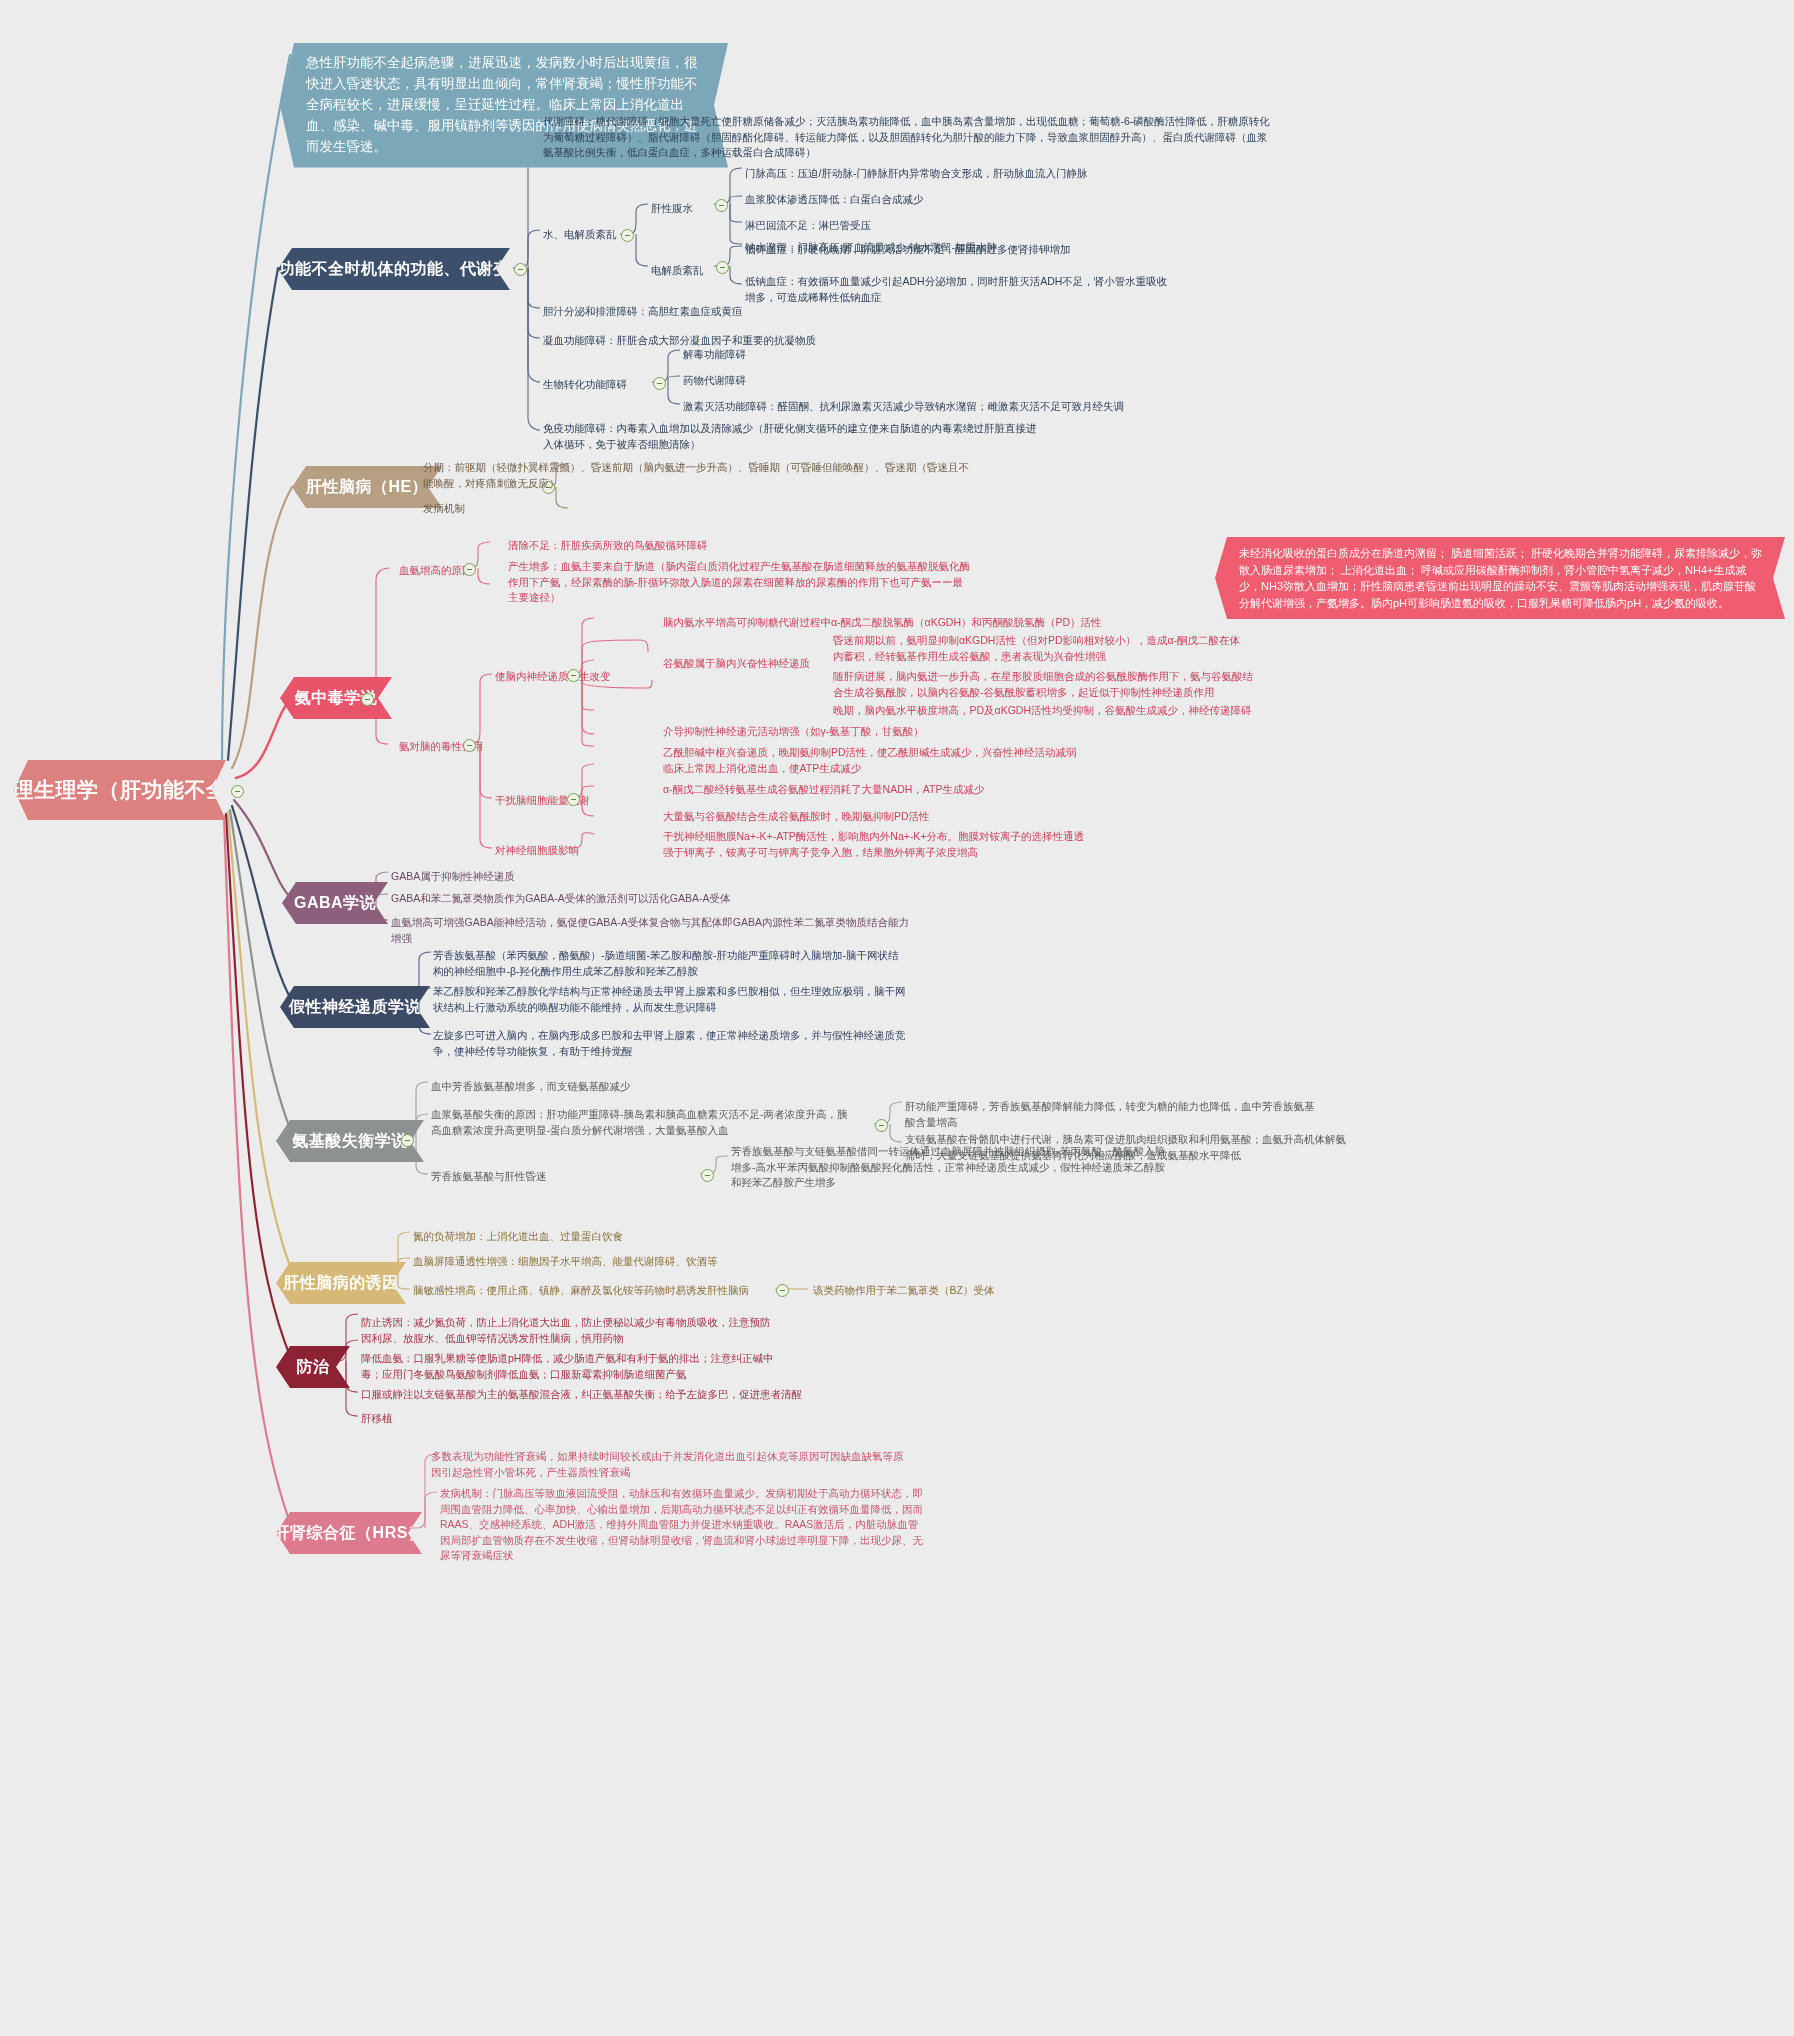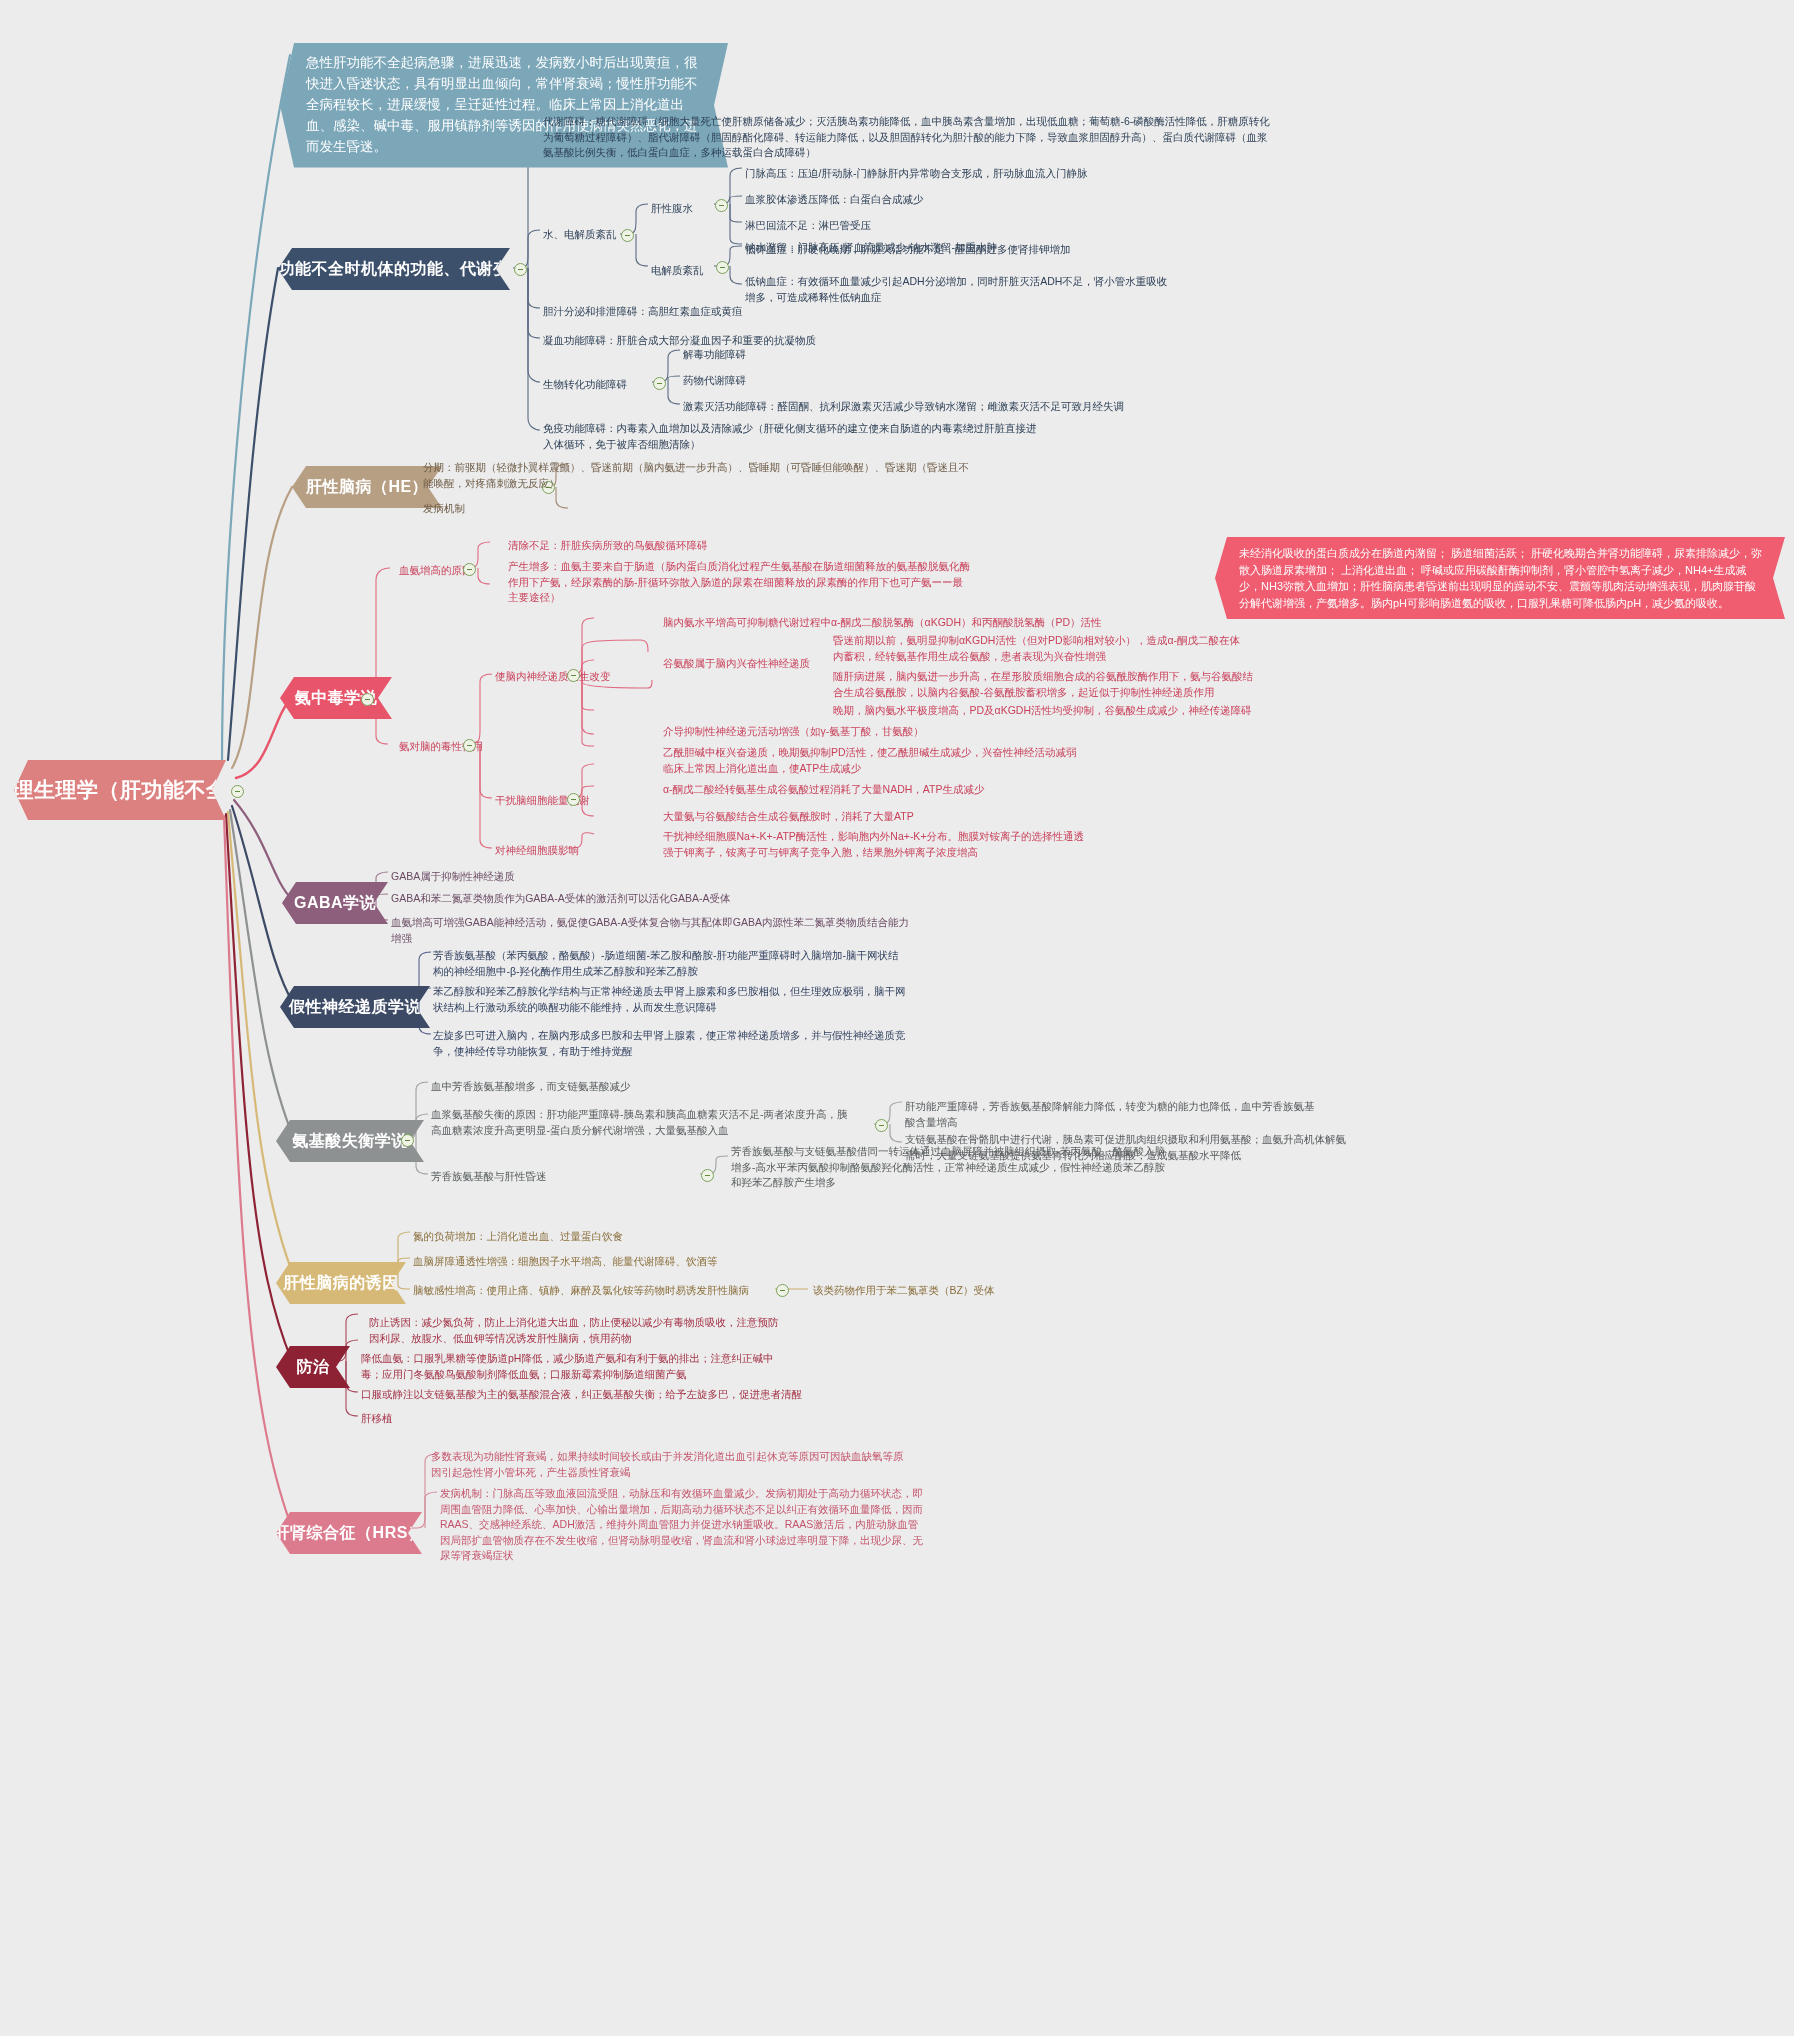--- a/index.html
+++ b/index.html
@@ -265,21 +265,21 @@
   <div class="txt c-pink" style="left:660px;top:655px;width:180px;">谷氨酸属于脑内兴奋性神经递质</div>
   <div class="txt c-pink" style="left:830px;top:668px;width:430px;">随肝病进展，脑内氨进一步升高，在星形胶质细胞合成的谷氨酰胺酶作用下，氨与谷氨酸结合生成谷氨酰胺，以脑内谷氨酸-谷氨酰胺蓄积增多，起近似于抑制性神经递质作用</div>
   <div class="txt c-pink" style="left:830px;top:702px;width:430px;">晚期，脑内氨水平极度增高，PD及αKGDH活性均受抑制，谷氨酸生成减少，神经传递障碍</div>
   <div class="txt c-pink" style="left:660px;top:723px;width:380px;">介导抑制性神经递元活动增强（如γ-氨基丁酸，甘氨酸）</div>
   <div class="txt c-pink" style="left:660px;top:744px;width:430px;">乙酰胆碱中枢兴奋递质，晚期氨抑制PD活性，使乙酰胆碱生成减少，兴奋性神经活动减弱</div>
 
   <div class="txt c-pink" style="left:492px;top:792px;width:112px;">干扰脑细胞能量代谢</div>
   <div class="toggle" style="left:567px;top:793px;"></div>
   <div class="txt c-pink" style="left:660px;top:760px;width:320px;">临床上常因上消化道出血，使ATP生成减少</div>
   <div class="txt c-pink" style="left:660px;top:781px;width:380px;">α-酮戊二酸经转氨基生成谷氨酸过程消耗了大量NADH，ATP生成减少</div>
-  <div class="txt c-pink" style="left:660px;top:808px;width:380px;">大量氨与谷氨酸结合生成谷氨酰胺时，消耗了大量ATP</div>
+  <div class="txt c-pink" style="left:660px;top:808px;width:380px;">大量氨与谷氨酸结合生成谷氨酰胺时，晚期氨抑制PD活性</div>
 
   <div class="txt c-pink" style="left:492px;top:842px;width:112px;">对神经细胞膜影响</div>
   <div class="txt c-pink" style="left:660px;top:828px;width:430px;">干扰神经细胞膜Na+-K+-ATP酶活性，影响胞内外Na+-K+分布。胞膜对铵离子的选择性通透强于钾离子，铵离子可与钾离子竞争入胞，结果胞外钾离子浓度增高</div>
 
   <div class="hexnode mainnode" style="left:282px;top:882px;width:106px;background:#8d5f7c;">GABA学说</div>
   <div class="txt c-purple" style="left:388px;top:868px;width:300px;">GABA属于抑制性神经递质</div>
   <div class="txt c-purple" style="left:388px;top:890px;width:400px;">GABA和苯二氮䓬类物质作为GABA-A受体的激活剂可以活化GABA-A受体</div>
   <div class="txt c-purple" style="left:388px;top:914px;width:530px;">血氨增高可增强GABA能神经活动，氨促使GABA-A受体复合物与其配体即GABA内源性苯二氮䓬类物质结合能力增强</div>
 
   <div class="hexnode mainnode" style="left:280px;top:986px;width:150px;background:#3c4a66;">假性神经递质学说</div>
@@ -299,21 +299,21 @@
   <div class="txt c-gray" style="left:728px;top:1143px;width:450px;">芳香族氨基酸与支链氨基酸借同一转运体通过血脑屏障并被脑组织摄取-苯丙氨酸、酪氨酸入脑增多-高水平苯丙氨酸抑制酪氨酸羟化酶活性，正常神经递质生成减少，假性神经递质苯乙醇胺和羟苯乙醇胺产生增多</div>
 
   <div class="hexnode mainnode" style="left:276px;top:1262px;width:130px;background:#d6b977;">肝性脑病的诱因</div>
   <div class="txt c-gold" style="left:410px;top:1228px;width:330px;">氮的负荷增加：上消化道出血、过量蛋白饮食</div>
   <div class="txt c-gold" style="left:410px;top:1253px;width:380px;">血脑屏障通透性增强：细胞因子水平增高、能量代谢障碍、饮酒等</div>
   <div class="txt c-gold" style="left:410px;top:1282px;width:360px;">脑敏感性增高：使用止痛、镇静、麻醉及氯化铵等药物时易诱发肝性脑病</div>
   <div class="toggle" style="left:776px;top:1284px;"></div>
   <div class="txt c-gold" style="left:810px;top:1282px;width:330px;">该类药物作用于苯二氮䓬类（BZ）受体</div>
 
   <div class="hexnode mainnode" style="left:276px;top:1346px;width:74px;background:#8e2235;">防治</div>
-  <div class="txt c-dred" style="left:358px;top:1314px;width:420px;margin-left:8px;">防止诱因：减少氮负荷，防止上消化道大出血，防止便秘以减少有毒物质吸收，注意预防因利尿、放腹水、低血钾等情况诱发肝性脑病，慎用药物</div>
+  <div class="txt c-dred" style="left:358px;top:1314px;width:420px;">防止诱因：减少氮负荷，防止上消化道大出血，防止便秘以减少有毒物质吸收，注意预防因利尿、放腹水、低血钾等情况诱发肝性脑病，慎用药物</div>
   <div class="txt c-dred" style="left:358px;top:1350px;width:420px;">降低血氨：口服乳果糖等使肠道pH降低，减少肠道产氨和有利于氨的排出；注意纠正碱中毒；应用门冬氨酸鸟氨酸制剂降低血氨；口服新霉素抑制肠道细菌产氨</div>
   <div class="txt c-dred" style="left:358px;top:1386px;width:470px;">口服或静注以支链氨基酸为主的氨基酸混合液，纠正氨基酸失衡；给予左旋多巴，促进患者清醒</div>
   <div class="txt c-dred" style="left:358px;top:1410px;width:120px;">肝移植</div>
 
   <div class="hexnode mainnode" style="left:276px;top:1512px;width:146px;background:#dd7b8e;">肝肾综合征（HRS）</div>
   <div class="txt c-rose" style="left:428px;top:1448px;width:480px;">多数表现为功能性肾衰竭，如果持续时间较长或由于并发消化道出血引起休克等原因可因缺血缺氧等原因引起急性肾小管坏死，产生器质性肾衰竭</div>
   <div class="txt c-rose" style="left:437px;top:1485px;width:490px;">发病机制：门脉高压等致血液回流受阻，动脉压和有效循环血量减少。发病初期处于高动力循环状态，即周围血管阻力降低、心率加快、心输出量增加，后期高动力循环状态不足以纠正有效循环血量降低，因而RAAS、交感神经系统、ADH激活，维持外周血管阻力并促进水钠重吸收。RAAS激活后，内脏动脉血管因局部扩血管物质存在不发生收缩，但肾动脉明显收缩，肾血流和肾小球滤过率明显下降，出现少尿、无尿等肾衰竭症状</div>
 
 </div>
 

